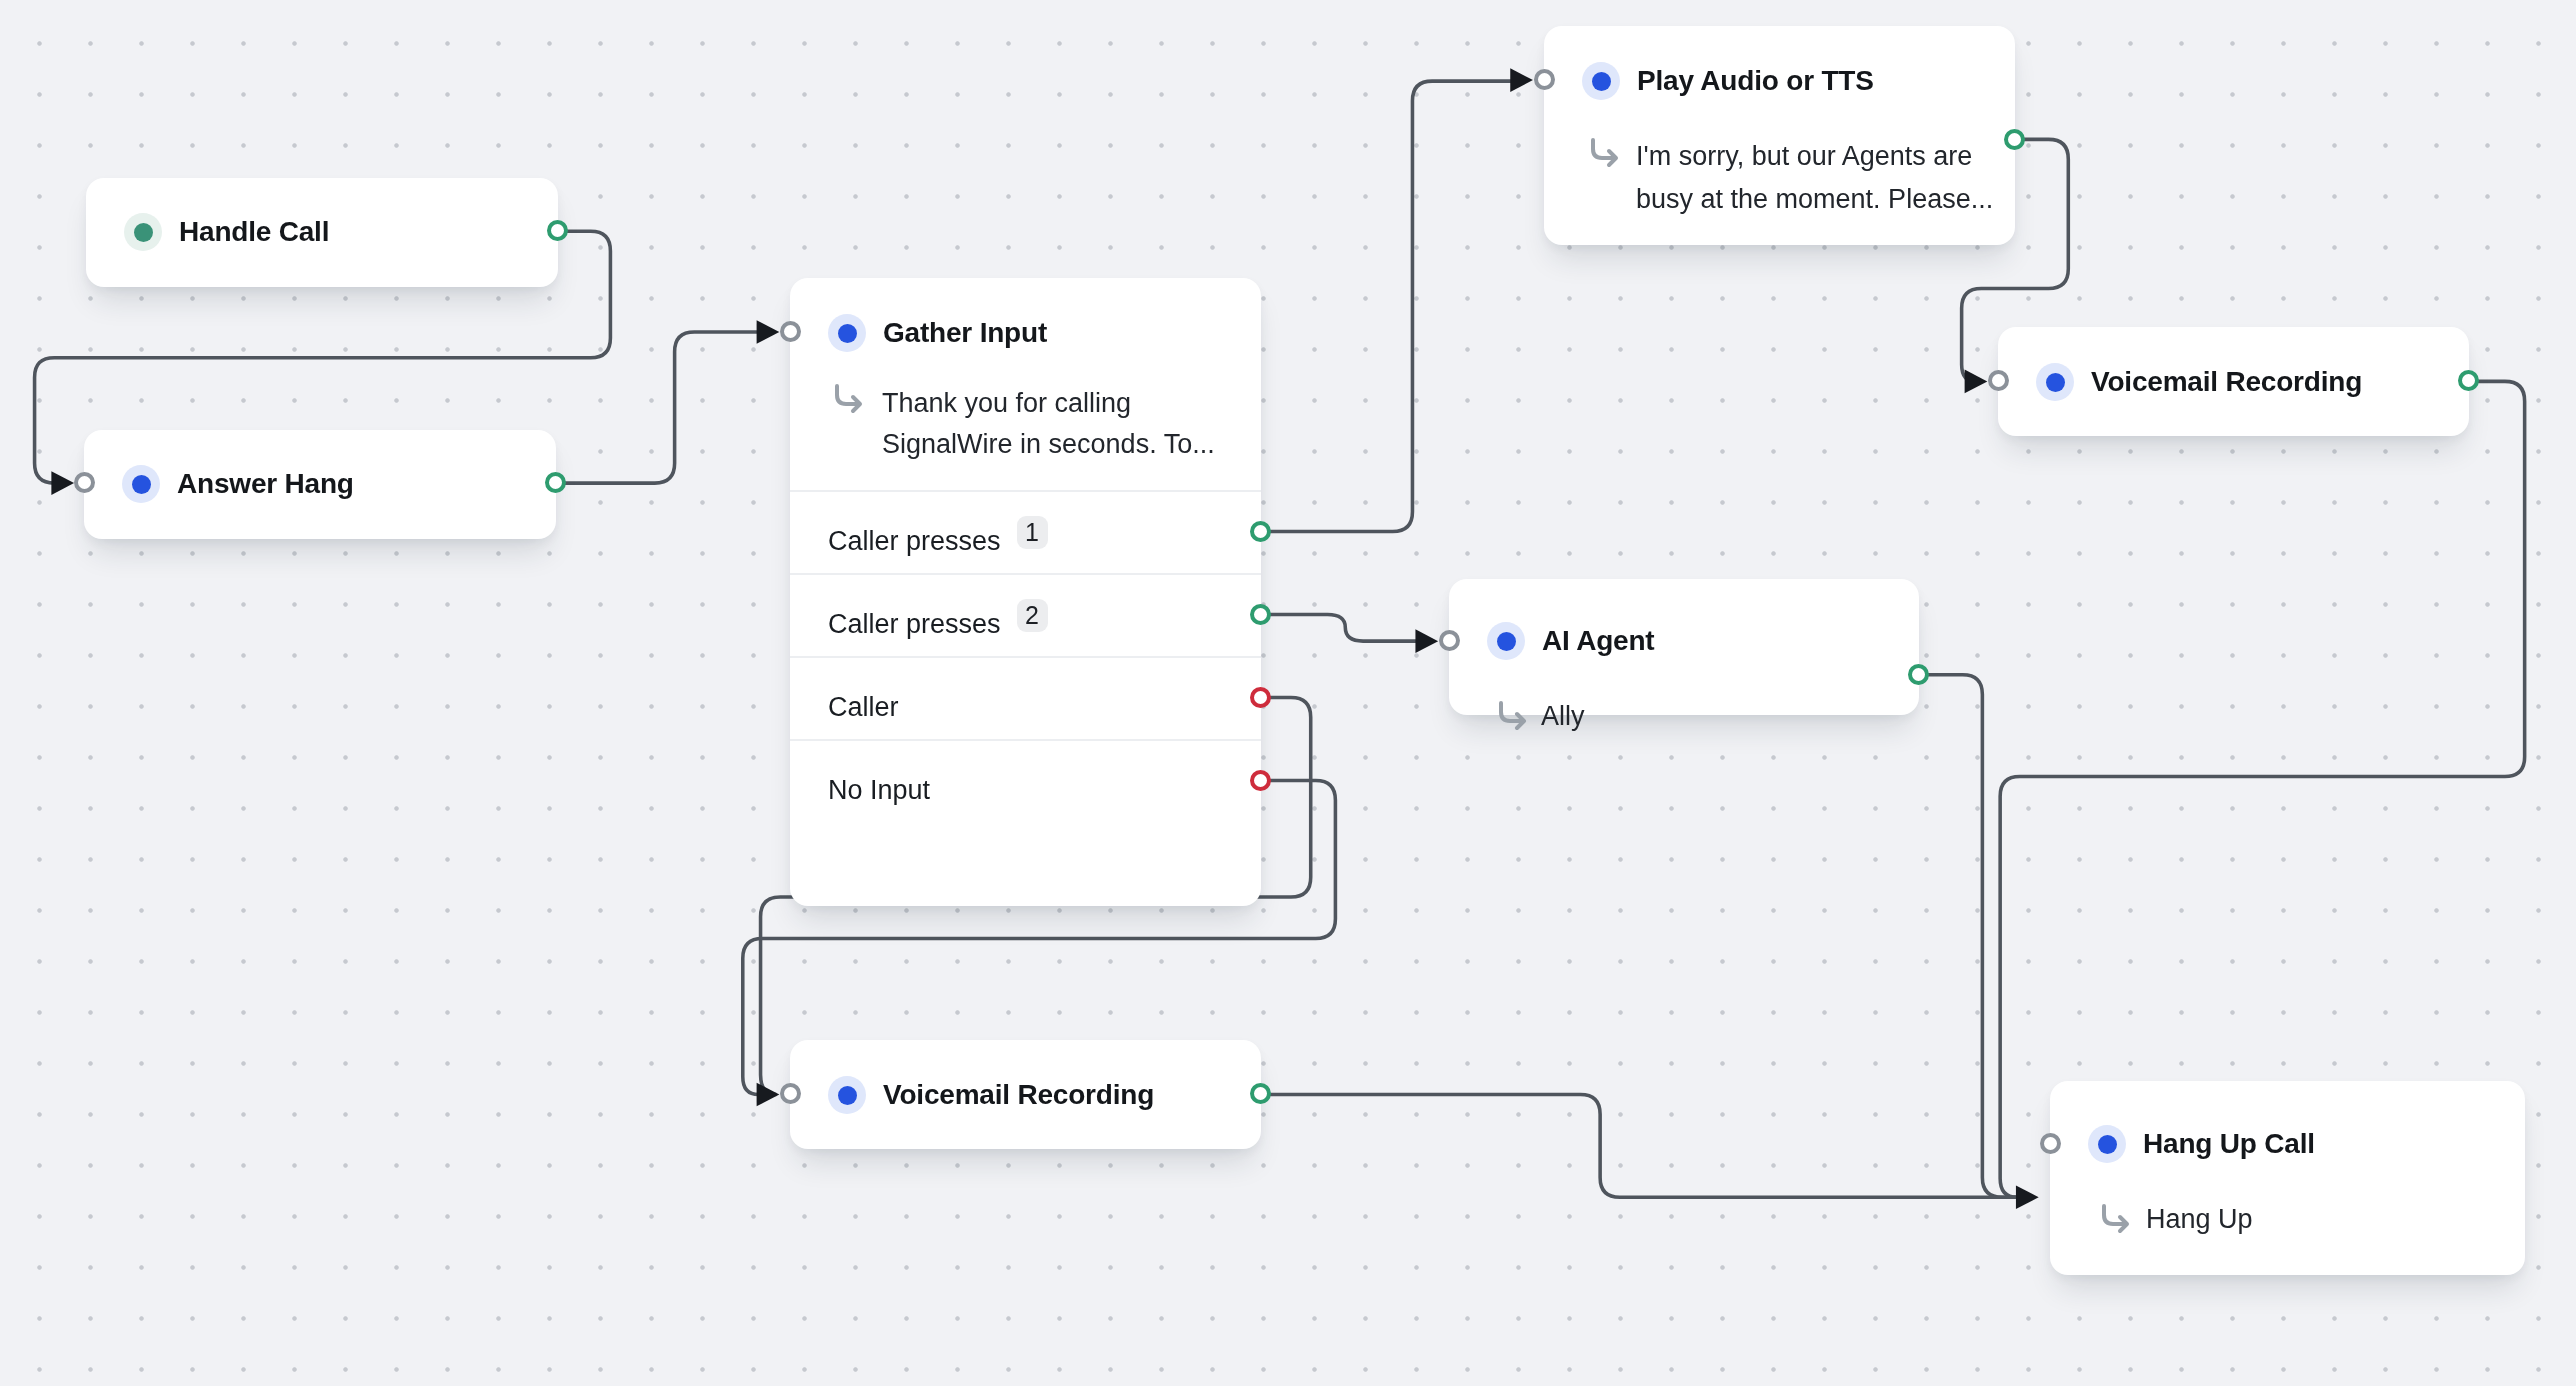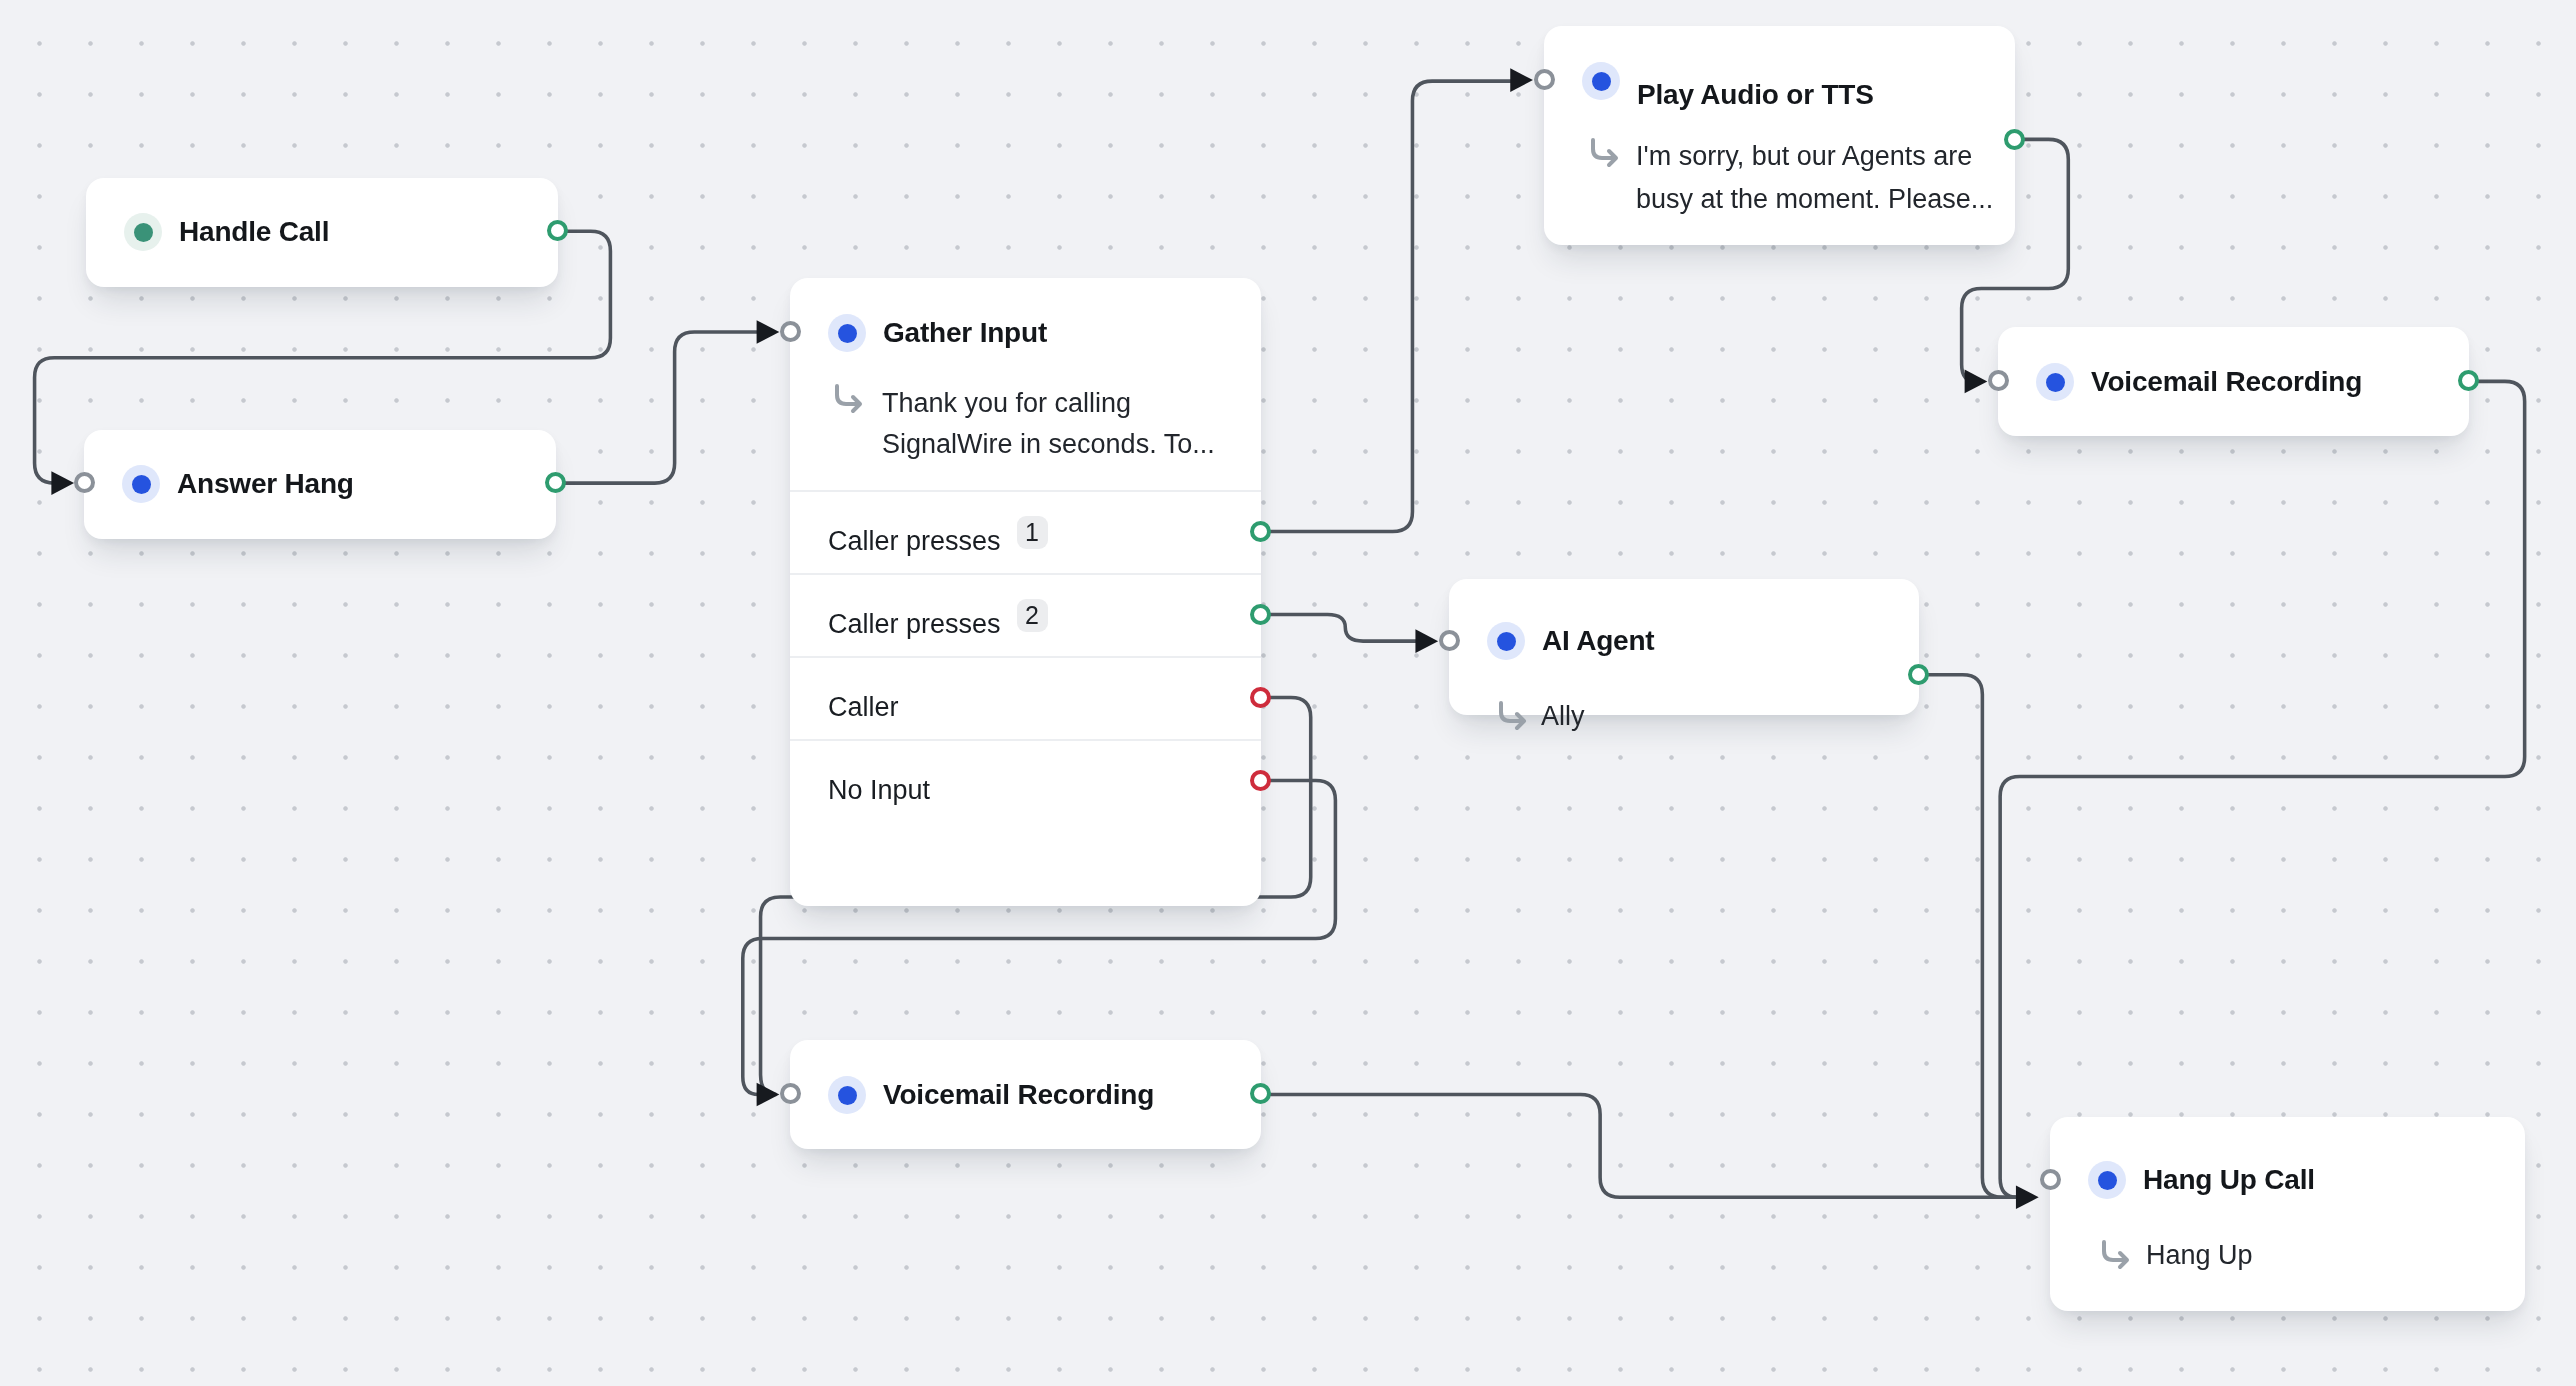--- a/index.html
+++ b/index.html
@@ -131,21 +131,21 @@
     <span class="port p-green" style="left:460px;top:243px;"></span>
     <span class="port p-green" style="left:460px;top:326px;"></span>
     <span class="port p-red" style="left:460px;top:409px;"></span>
     <span class="port p-red" style="left:460px;top:492px;"></span>
   </div>
 
   <div class="node" style="left:1544px;top:26px;width:471px;height:219px;">
     <span class="halo blue" style="left:38px;top:36px;">
         <span class="dotc"></span>
       </span>
-    <div class="title" style="top:52px;">Play Audio or TTS</div>
+    <div class="title" style="top:38px;">Play Audio or TTS</div>
     <svg class="descicon" viewBox="0 0 34 32" style="left:44px;top:111px;">
       <path d="M5 3 V12 Q5 21 14 21 H26" fill="none" stroke="#9aa1a9" stroke-width="4" stroke-linecap="round" stroke-linejoin="round"></path>
       <path d="M21 14 L28 21 L21 28" fill="none" stroke="#9aa1a9" stroke-width="4" stroke-linecap="round" stroke-linejoin="round"></path>
     </svg>
     <div class="desc" style="top:109px;line-height:43px;">
       <div>I'm sorry, but our Agents are</div>
       <div>busy at the moment. Please...</div>
     </div>
     <span class="port p-gray" style="left:-10px;top:43px;"></span>
     <span class="port p-green" style="left:460px;top:103px;"></span>
@@ -176,21 +176,21 @@
 
   <div class="node" style="left:790px;top:1040px;width:471px;height:109px;">
     <span class="halo blue" style="left:38px;top:36px;">
         <span class="dotc"></span>
       </span>
     <div class="title" style="top:38px;">Voicemail Recording</div>
     <span class="port p-gray" style="left:-10px;top:43px;"></span>
     <span class="port p-green" style="left:460px;top:43px;"></span>
   </div>
 
-  <div class="node" style="left:2050px;top:1117px;width:475px;height:194px;">
+  <div class="node" style="left:2050px;top:1081px;width:475px;height:194px;">
     <span class="halo blue" style="left:38px;top:44px;">
         <span class="dotc"></span>
       </span>
     <div class="title" style="top:46px;">Hang Up Call</div>
     <svg class="descicon" viewBox="0 0 34 32" style="left:49px;top:122px;">
       <path d="M5 3 V12 Q5 21 14 21 H26" fill="none" stroke="#9aa1a9" stroke-width="4" stroke-linecap="round" stroke-linejoin="round"></path>
       <path d="M21 14 L28 21 L21 28" fill="none" stroke="#9aa1a9" stroke-width="4" stroke-linecap="round" stroke-linejoin="round"></path>
     </svg>
     <div class="desc" style="top:118px;left:96px;">Hang Up</div>
     <span class="port p-gray" style="left:-10px;top:52px;"></span>

